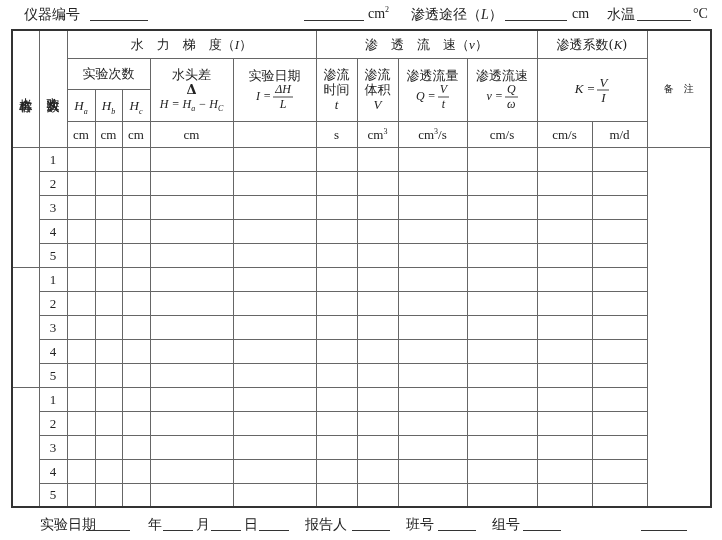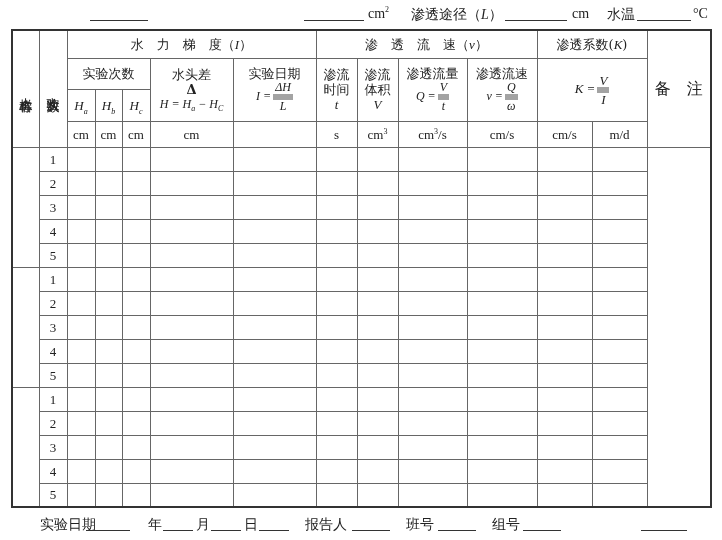--- a/index.html
+++ b/index.html
@@ -13,33 +13,34 @@
   sup { font-size:8px; line-height:0; vertical-align:super; }
   sub { font-size:8px; line-height:0; }
 
   table.grid { position:absolute; left:11px; top:29px; border-collapse:collapse;
                table-layout:fixed; border:2px solid #333; }
   table.grid td { border:1px solid #666; padding:0; text-align:center; vertical-align:middle;
                   font-size:13px; line-height:15px; color:#222; overflow:hidden; }
   .vtext { line-height:17px; font-size:14px; }
   .unit { font-size:12px; font-family:"Liberation Serif",serif; }
   .frac { display:inline-flex; flex-direction:column; align-items:center; vertical-align:middle; margin-left:2px; }
-  .frac .num { border-bottom:6px solid #a3a3a3; padding:0 2px; line-height:13px; }
+  .frac .num { border-bottom:2px solid #a3a3a3; padding:0 2px; line-height:13px; }
   .frac .den { line-height:13px; }
   .formula { font-family:"Liberation Serif",serif; font-size:12px; white-space:nowrap; }
   .rownum { font-family:"Liberation Serif",serif; font-size:13px; }
   .footer { position:absolute; left:0; top:510px; width:722px; height:28px;
             font-size:14px; line-height:28px; white-space:nowrap; }
   .footer span { position:absolute; top:0; }
   .thick-top td { border-top:1.5px solid #333; }
 </style>
 </head>
 <body>
 
 <div class="topline">
+  <span style="left:24px">仪器编号</span>
   <span style="left:90px;top:6px" class="blank"><span style="position:static;display:inline-block;width:58px"></span></span>
 
   <span style="left:304px;top:6px" class="blank"><span style="position:static;display:inline-block;width:60px"></span></span>
   <span style="left:368px;font-family:'Liberation Serif',serif"><span style="position:static">cm</span><sup>2</sup></span>
 
   <span style="left:411px"><span style="position:static">渗透途径（</span><span style="position:static" class="it">L</span><span style="position:static">）</span></span>
   <span style="left:505px;top:6px" class="blank"><span style="position:static;display:inline-block;width:62px"></span></span>
   <span style="left:572px;font-family:'Liberation Serif',serif">cm</span>
 
   <span style="left:607px">水温</span>
@@ -64,21 +65,21 @@
     <col style="width:55px">
       <col style="width:64px">
   </colgroup>
   <tbody>
       <tr style="height:28px">
     <td rowspan="4" class="vtext" style="writing-mode:vertical-rl;text-orientation:upright;letter-spacing:1px">土样名称</td>
     <td rowspan="4" class="vtext" style="writing-mode:vertical-rl;text-orientation:upright;letter-spacing:1px">实验次数</td>
     <td colspan="5"><span>水　力　梯　度（</span><span class="it">I</span><span>）</span></td>
     <td colspan="4"><span>渗　透　流　速（</span><span class="it">v</span><span>）</span></td>
     <td colspan="2"><span>渗透系数(</span><span class="it">K</span><span>)</span></td>
-    <td rowspan="4" style="font-size:16px">备　注</td>
+    <td rowspan="4" style="font-size:10px">备　注</td>
   </tr>
   <tr style="height:31px">
     <td colspan="3">实验次数</td>
     <td rowspan="2">
       <div>水头差</div>
       <div style="font-weight:bold">Δ</div>
       <div class="formula"><span class="it">H = H</span><sub class="it">a</sub><span class="it"> − H</span><sub class="it">C</sub></div>
     </td>
     <td rowspan="2">
       <div>实验日期</div>

